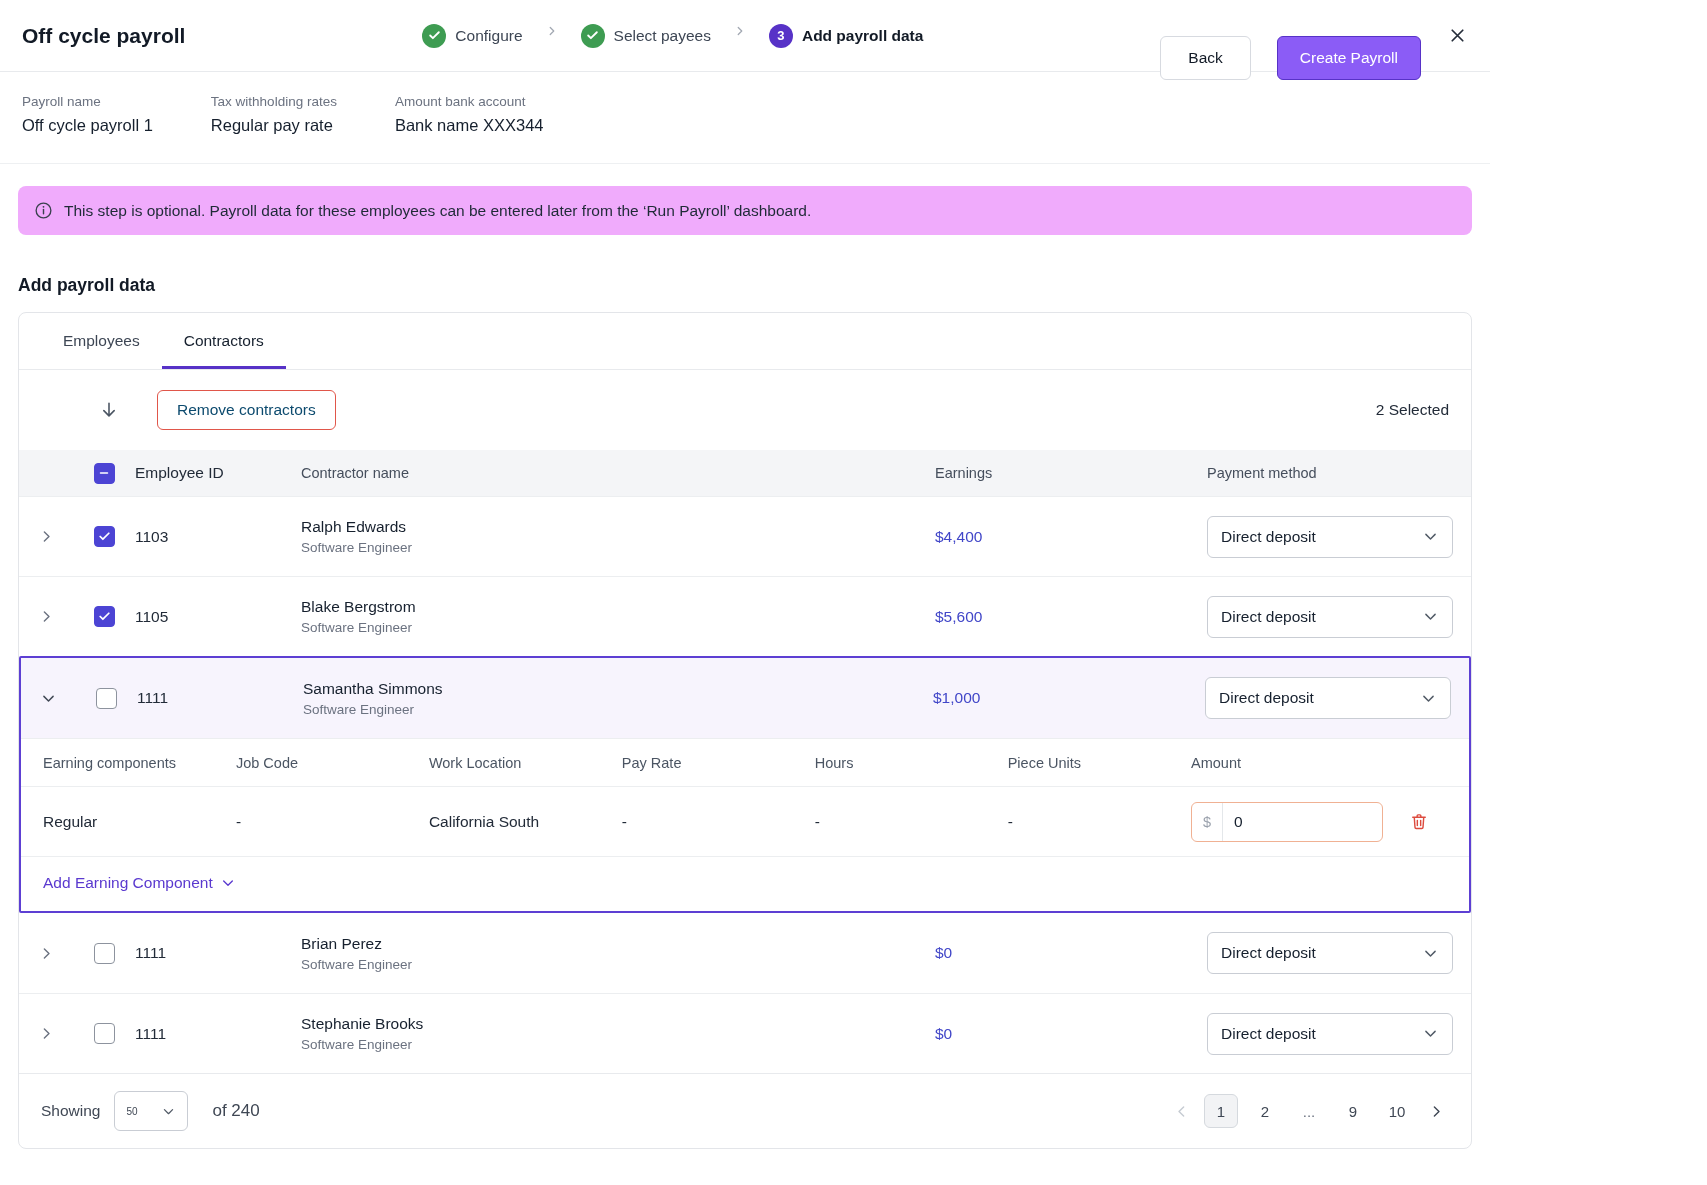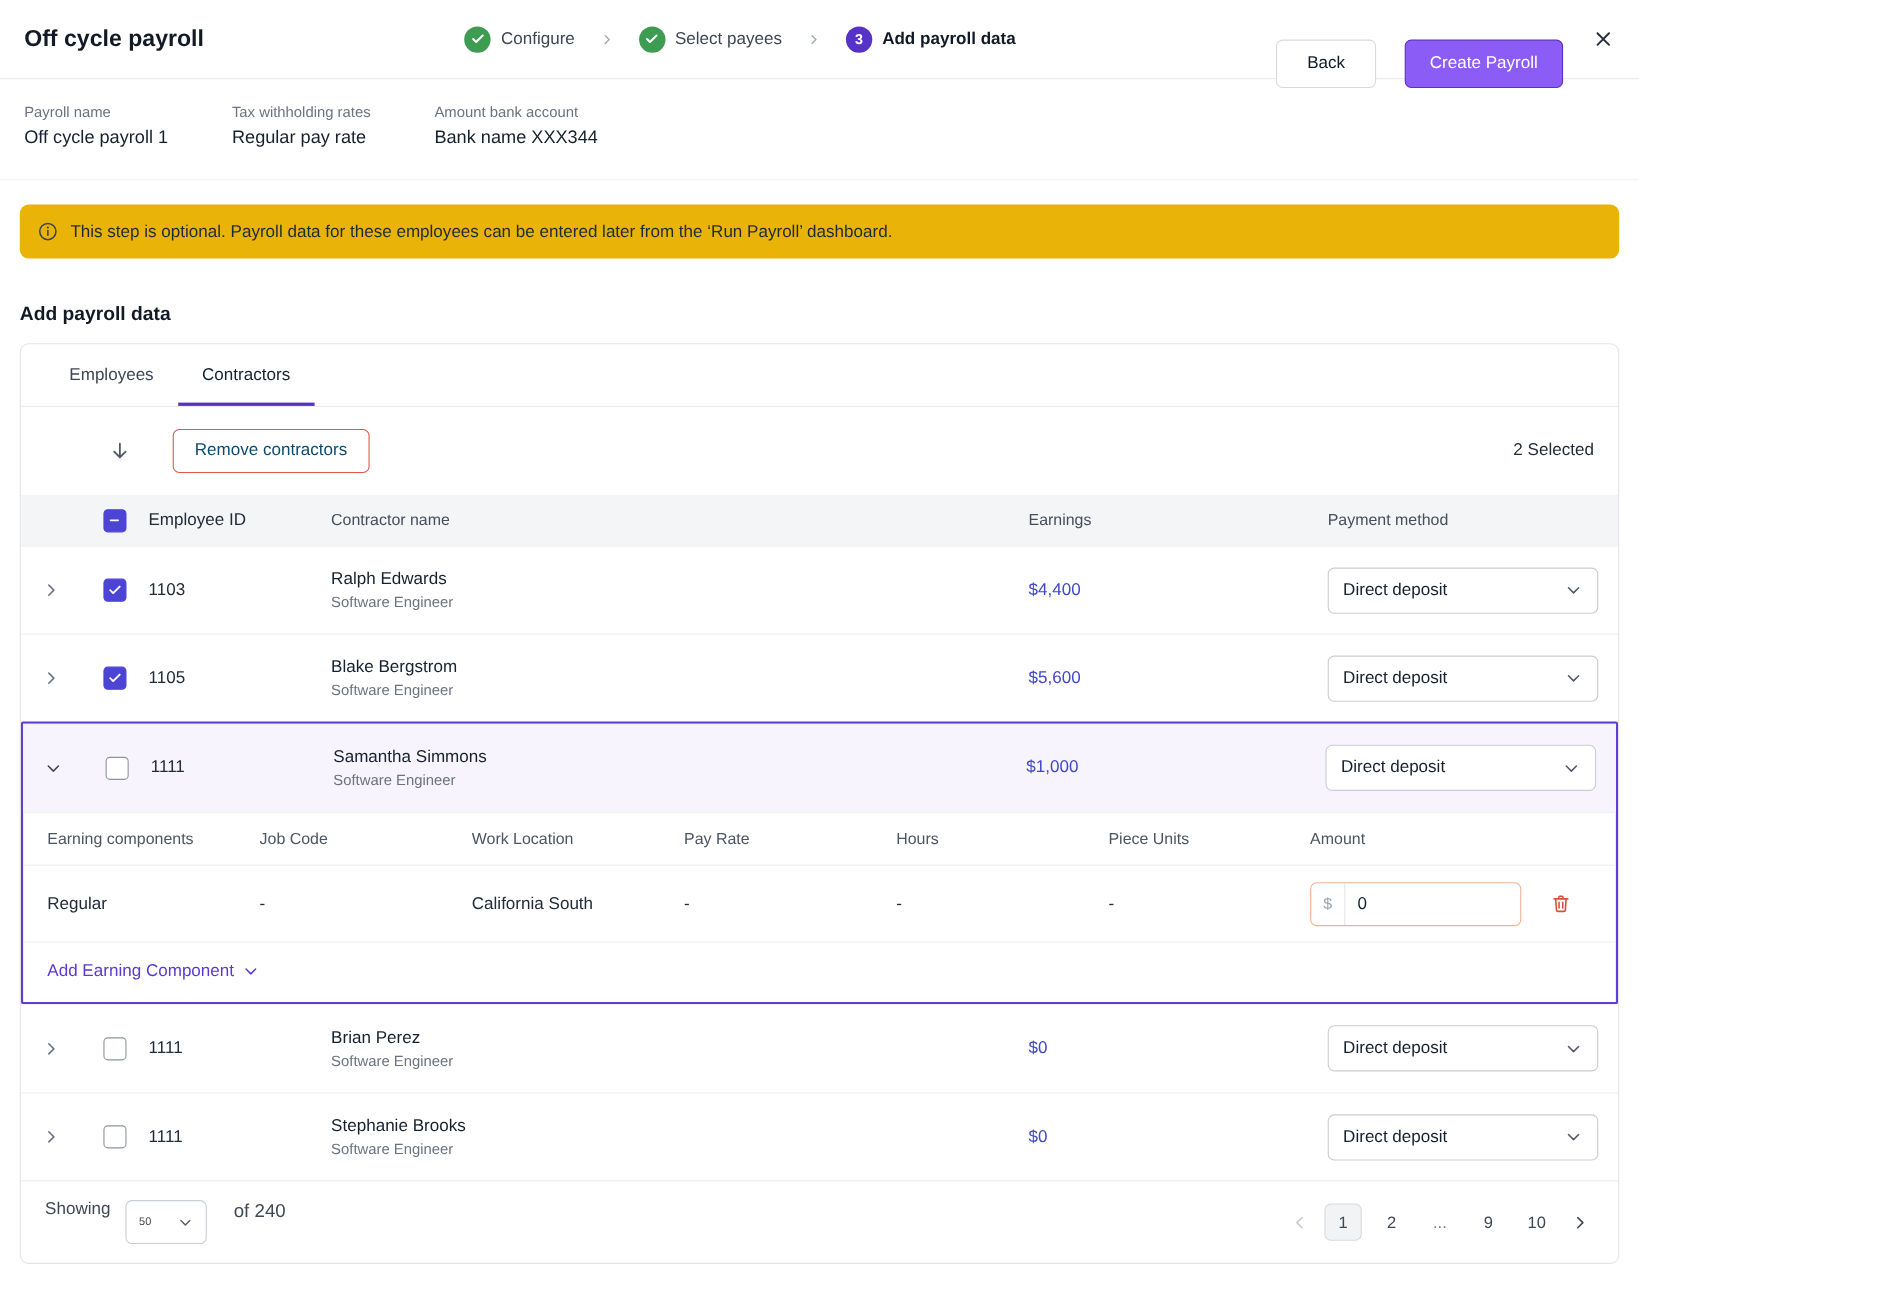--- a/index.html
+++ b/index.html
@@ -3,41 +3,41 @@
 <meta charset="utf-8">
 <style>
   * { margin:0; padding:0; box-sizing:border-box; }
   html,body { background:#fff; }
   body { font-family:"Liberation Sans", sans-serif; color:#1b2430; }
   .page { width:1490px; min-height:1185px; background:#fff; }
 
   
   .topbar { display:flex; align-items:center; height:72px; padding:0 22px; border-bottom:1px solid #e8eaed; }
   .page-title { font-size:21px; font-weight:700; color:#121a26; white-space:nowrap; }
-  .stepper { flex:1; display:flex; align-items:center; justify-content:center; gap:22px; }
+  .stepper { flex:1; display:flex; align-items:flex-start; justify-content:center; gap:22px; }
   .step { display:flex; align-items:center; gap:9px; }
   .step-circle { width:24px; height:24px; border-radius:50%; display:flex; align-items:center; justify-content:center; flex:0 0 auto; }
   .step-circle.done { background:#3e9c52; }
   .step-circle.current { background:#5732c7; color:#fff; font-size:13px; font-weight:700; }
   .step-label { font-size:15.5px; color:#3d4654; }
   .step.current .step-label { color:#121a26; font-weight:700; }
   .step-sep { color:#a3a9b3; font-size:17px; }
   .topbar-actions { display:flex; align-items:center; gap:26px; }
   .btn { font-family:inherit; font-size:15.5px; border-radius:6px; cursor:pointer;margin-top:45px; }
   .btn-back { background:#fff; border:1px solid #d7dae0; color:#121a26; padding:12px 27px; }
   .btn-primary { background:#8b5cf6; border:1px solid #5732c7; color:#fff; padding:12px 22px; font-weight:500; }
   .close-x { display:flex; align-items:center; color:#252d3a; }
 
   
   .summary { display:flex; gap:58px; padding:22px 22px 28px; border-bottom:1px solid #eef0f2; }
   .summary-field .lbl { font-size:13.5px; color:#6b7280; margin-bottom:7px; }
   .summary-field .val { font-size:16.5px; color:#16202e; }
 
   
-  .banner { margin:22px 18px 0; background:#eab308; border-radius:8px; padding:15px 16px; display:flex; align-items:center; gap:11px; }
+  .banner { margin:22px 18px 0; background:#f0abfc; border-radius:8px; padding:15px 16px; display:flex; align-items:center; gap:11px; }
   .banner-text { font-size:15.5px; color:#1f2a37; }
 
   
   .section-title { margin:40px 18px 16px; font-size:17.5px; font-weight:700; color:#121a26; }
 
   
   .card { margin:0 18px 26px; border:1px solid #e3e5e9; border-radius:8px; overflow:hidden; background:#fff; }
 
   .tabs { display:flex; border-bottom:1px solid #e8eaed; padding:0 22px; }
   .tab { padding:19px 22px 16px; font-size:15.5px; color:#3d4654; cursor:pointer; border-bottom:3px solid transparent; }
@@ -73,21 +73,21 @@
   .detail-head { display:grid; grid-template-columns:1fr 1fr 1fr 1fr 1fr 0.95fr 200px 56px; padding:0 22px; height:48px; align-items:center; font-size:14.5px; color:#4b5563; border-top:1px solid #eceef0; }
   .detail-row { display:grid; grid-template-columns:1fr 1fr 1fr 1fr 1fr 0.95fr 200px 56px; padding:0 22px; min-height:70px; align-items:center; font-size:15.5px; color:#222b38; border-top:1px solid #eceef0; }
   .amount-input { width:192px; height:40px; border:1px solid #f0b193; border-radius:6px; display:flex; align-items:stretch; overflow:hidden; background:#fff; }
   .amount-prefix { display:flex; align-items:center; padding:0 11px; color:#9aa1ac; font-size:14.5px; border-right:1px solid #e4e7ea; }
   .amount-value { display:flex; align-items:center; padding:0 11px; font-size:15.5px; color:#16202e; flex:1; }
   .trash { color:#dd4b3e; display:flex; justify-content:center; cursor:pointer; }
   .add-row { display:flex; align-items:center; gap:8px; padding:17px 22px 19px; border-top:1px solid #eceef0; }
   .add-link { font-size:15.5px; color:#5a39cf; cursor:pointer; display:flex; align-items:center; gap:7px; }
 
   
-  .tfoot { display:flex; padding:17px 22px; border-top:1px solid #e8eaed; }
+  .tfoot { display:flex; align-items:center; padding:17px 22px; border-top:1px solid #e8eaed; }
   .showing-lbl { font-size:15.5px; color:#3f4754; }
   .pagesize-select { margin-left:14px; width:74px; height:40px; border:1px solid #c9cdd4; border-radius:6px; display:flex; align-items:center; justify-content:space-between; padding:0 11px; font-size:10px; color:#3f4754; cursor:pointer; }
   .of-lbl { margin-left:24px; font-size:17px; color:#3f4754; }
   .pagination { margin-left:auto; display:flex; align-items:center; gap:10px; }
   .pg-chev { display:flex; padding:4px; }
   .pg-chev.disabled { color:#c6cbd2; }
   .pg-chev.enabled { color:#3f4754; cursor:pointer; }
   .pg { min-width:34px; height:34px; display:flex; align-items:center; justify-content:center; font-size:15px; color:#3f4754; cursor:pointer; border-radius:6px; }
   .pg.current { background:#f2f3f5; border:1px solid #d5d9de; }
   .pg.ellipsis { cursor:default; color:#6b7280; }

